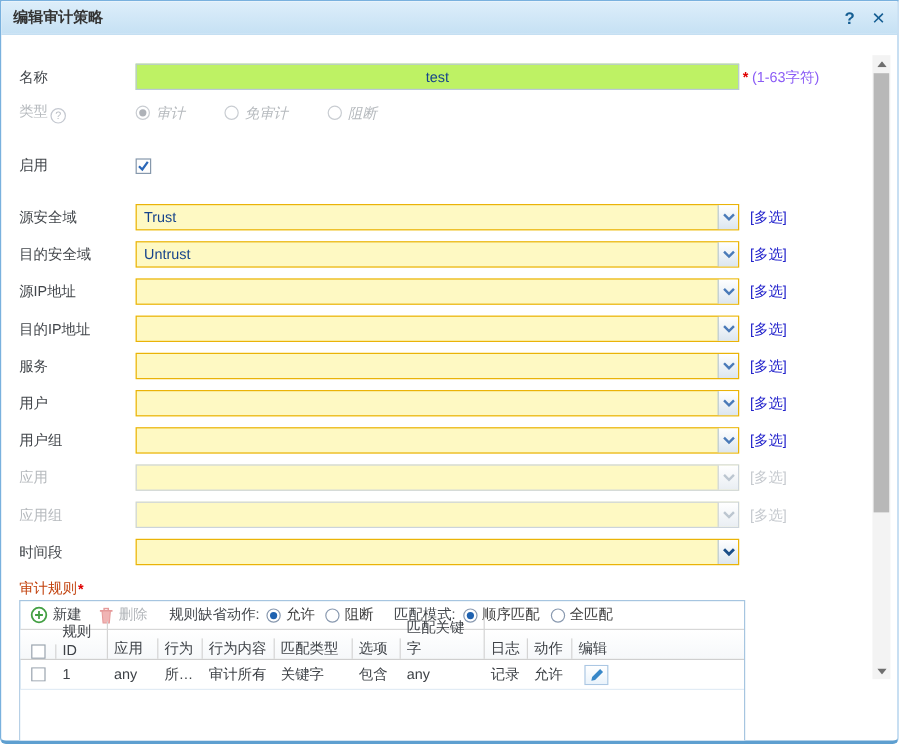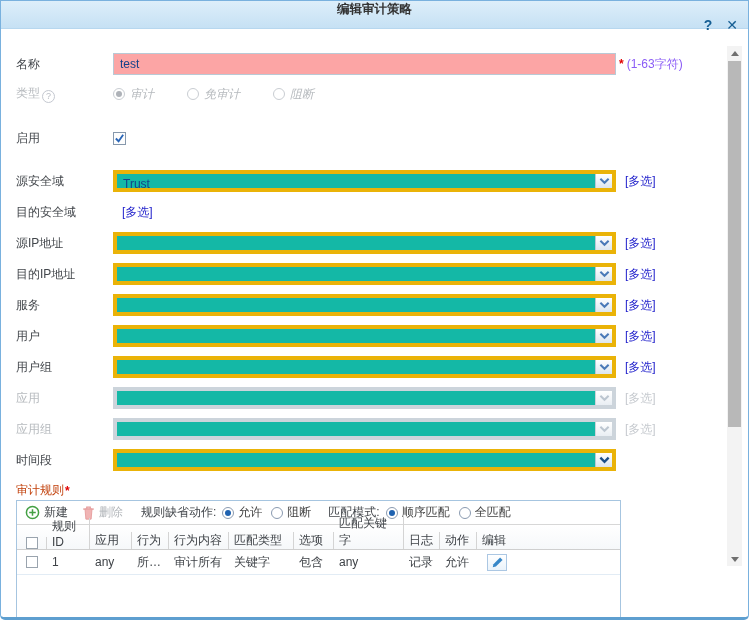--- a/index.html
+++ b/index.html
@@ -4,57 +4,57 @@
 <style>
   * { margin:0; padding:0; box-sizing:border-box; }
   html,body { width:749px; height:620px; background:#fff; }
   body { font-family:"Liberation Sans","DejaVu Sans",sans-serif; font-size:12px; color:#404040; }
 
   .dialog { position:relative; width:749px; height:620px; background:#fff;
             border:1px solid #79b1de; border-bottom:3px solid #5e9fd0; border-radius:0 0 5px 5px; overflow:hidden; }
 
   
   .titlebar { height:28px; background:linear-gradient(#ddeefa,#c6e1f4); border-bottom:1px solid #b7d7ef;
-              display:flex; align-items:center; padding:0 10px;flex-direction:column; }
+              display:flex; align-items:center; padding:0 10px; }
   .titlebar .title { font-weight:bold; color:#333; font-size:12.5px; }
   .tb-icons { margin-left:auto; display:flex; gap:14px; }
   .tb-ico { color:#155e93; font-weight:bold; font-size:14px; cursor:pointer; line-height:1; }
 
   
   .body { padding-left:15px; }
   .row { display:flex; align-items:center; }
   .lbl { width:97px; flex:0 0 97px; color:#42464b; }
   .lbl.dis { color:#b6babe; }
   .req { color:#e00000; font-weight:bold; margin:0 3px; }
   .hint { color:#8b5cf6; }
 
   .name-row { margin-top:24px; height:22px; }
-  .name-input { width:503px; height:22px; border:1px solid #b9c9d5; background:#fca5a5; color:#15428b;
-                padding:0 6px; font-size:12px; font-family:inherit; outline:none; }
+  .name-input { width:503px; height:22px; border:1px solid #b9c9d5; background:#bef264; color:#15428b;
+                padding:0 6px; font-size:12px; font-family:inherit; outline:none;text-align:center; }
 
   .type-row { margin-top:9px; height:20px; }
   .help-circle { display:inline-block; width:13px; height:13px; border:1px solid #c4c8d0; border-radius:50%;
                  color:#b9bdc4; font-size:9px; line-height:11px; text-align:center; margin-left:2px; vertical-align:-2px; }
   .radio { display:inline-block; width:12px; height:12px; border:1px solid #8a9ab0; border-radius:50%;
            background:#fff; position:relative; vertical-align:-2px; }
   .radio.sel::after { content:""; position:absolute; left:2px; top:2px; width:6px; height:6px;
                       border-radius:50%; background:#1f62b0; }
   .radio.dis { border-color:#c9cdd2; }
   .radio.dis.sel::after { background:#aeb2b8; }
   .radio-opt { display:inline-flex; align-items:center; gap:5px; margin-right:33px; }
   .radio-opt .rlbl { color:#42464b; }
   .radio-opt.dis .rlbl { color:#b6babe;font-style:italic; }
 
   .enable-row { margin-top:24px; height:20px; }
   .checkbox { width:13px; height:13px; border:1px solid #8698ac; background:#fdfdfd;
               display:inline-flex; align-items:center; justify-content:center; }
 
   .combo-row { height:22px; margin-top:9px; }
   .combo-row.first { margin-top:22px; }
-  .combo { width:503px; height:22px; border:4px solid #eab308; background:#14b8a6; display:flex; align-items:stretch; }
+  .combo { width:503px; height:22px; border:1px solid #eab308; background:#fef9c3; display:flex; align-items:stretch; }
   .combo .val { flex:1; color:#15428b; padding:3px 6px 0; overflow:hidden; white-space:nowrap; }
   .combo .cbtn { width:17px; border-left:1px solid #b9c9d5; background:linear-gradient(#ffffff,#dce6ef);
                  display:flex; align-items:center; justify-content:center; color:#4a7ab8; cursor:pointer; }
   .combo.strong .cbtn { color:#1c4f88; }
   .combo.dis { border-color:#ccd4db; }
   .combo.dis .cbtn { border-left-color:#ccd4db; background:linear-gradient(#ffffff,#e9eef3); color:#bcc6d0; }
   .multi { color:#2323cc; margin-left:9px; cursor:pointer; }
   .multi.dis { color:#c6cacf; cursor:default; }
 
   
@@ -156,20 +156,28 @@
             <svg width="11" height="8" viewBox="0 0 12 8">
               <path d="M1.5 1.5 L6 6 L10.5 1.5" stroke="currentColor" stroke-width="2.2" fill="none"></path>
             </svg>
           </span>
       </span>
       <span class="multi">[多选]</span>
     </div>
 
     <div class="row combo-row">
       <span class="lbl">目的安全域</span>
+      <span class="combo">
+        <span class="val">Untrust</span>
+        <span class="cbtn">
+            <svg width="11" height="8" viewBox="0 0 12 8">
+              <path d="M1.5 1.5 L6 6 L10.5 1.5" stroke="currentColor" stroke-width="2.2" fill="none"></path>
+            </svg>
+          </span>
+      </span>
       <span class="multi">[多选]</span>
     </div>
 
     <div class="row combo-row">
       <span class="lbl">源IP地址</span>
       <span class="combo">
         <span class="val"></span>
         <span class="cbtn">
             <svg width="11" height="8" viewBox="0 0 12 8">
               <path d="M1.5 1.5 L6 6 L10.5 1.5" stroke="currentColor" stroke-width="2.2" fill="none"></path>

